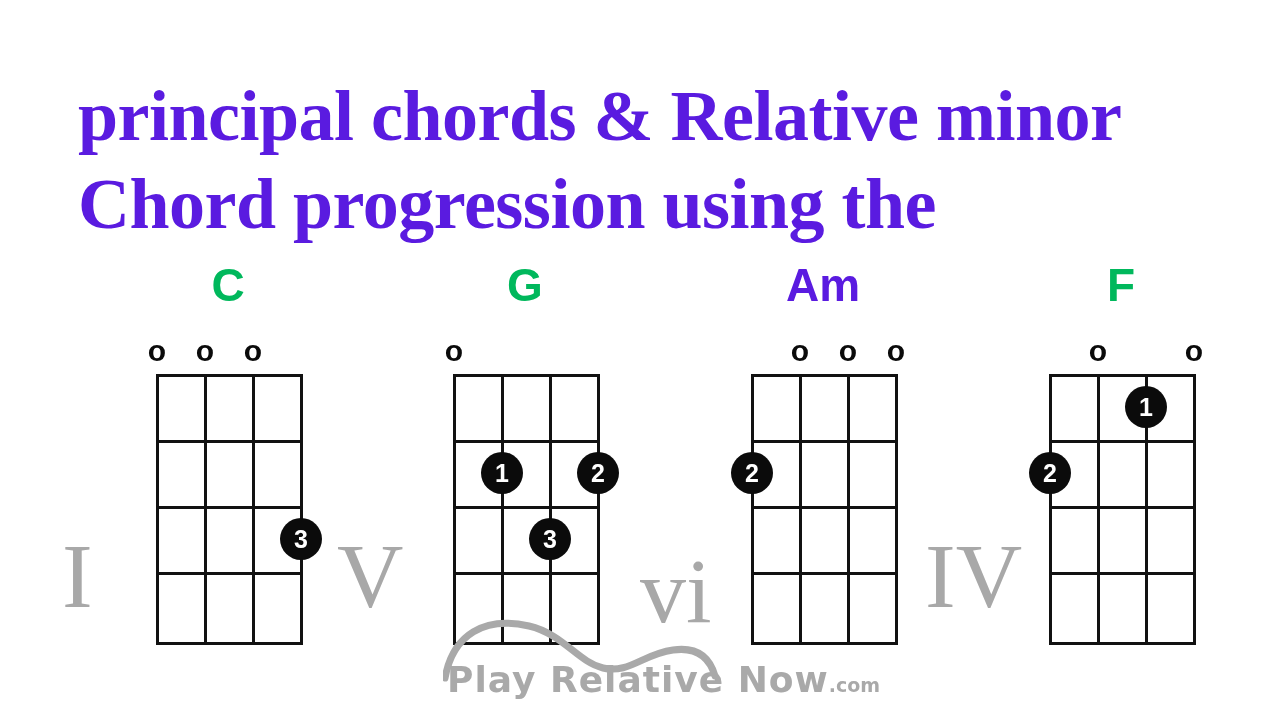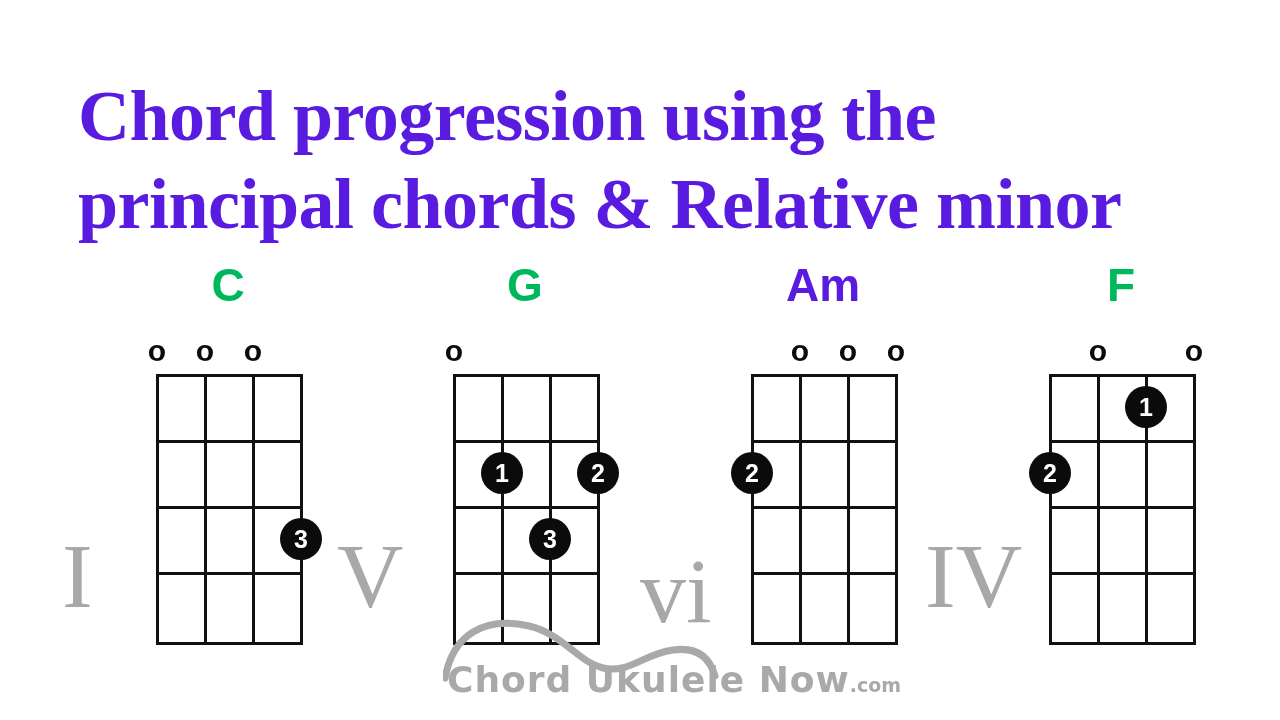--- a/index.html
+++ b/index.html
@@ -147,22 +147,22 @@
     font-size: 19px;
     letter-spacing: 0px;
   }
 </style>
 </head>
 <body>
 
 <div id="page">
 
   <div id="title">
+    <span class="line">principal chords &amp; Relative minor</span>
     <span class="line">Chord progression using the</span>
-    <span class="line">principal chords &amp; Relative minor</span>
   </div>
 
   <div id="numerals-layer">
       <div class="numeral" style="left: 62px; top: 530px;">I</div>
       <div class="numeral" style="left: 337px; top: 530px;">V</div>
       <div class="numeral" style="left: 640px; top: 545px;">vi</div>
       <div class="numeral" style="left: 925px; top: 530px;">IV</div>
     </div>
 
   <div id="chords-layer">
@@ -246,17 +246,17 @@
           <div class="dot" style="left: 1px; top: 99px;">2</div>
         </div>
       </div>
     </div>
 
   <div id="watermark">
     <svg width="400" height="70" viewBox="0 0 400 70">
       <path d="M2,66 C10,22 42,4 86,14 C120,22 135,50 160,56 C186,62 200,42 230,38 C258,34 268,50 272,64" fill="none" stroke="#a9a9a9" stroke-width="7" stroke-linecap="round"></path>
     </svg>
     <div class="wm-text">
-      <span>Chord Ukulele Now</span><span class="wm-dotcom">.com</span>
+      <span>Play Relative Now</span><span class="wm-dotcom">.com</span>
     </div>
   </div>
 
 </div>
 
 </body></html>

